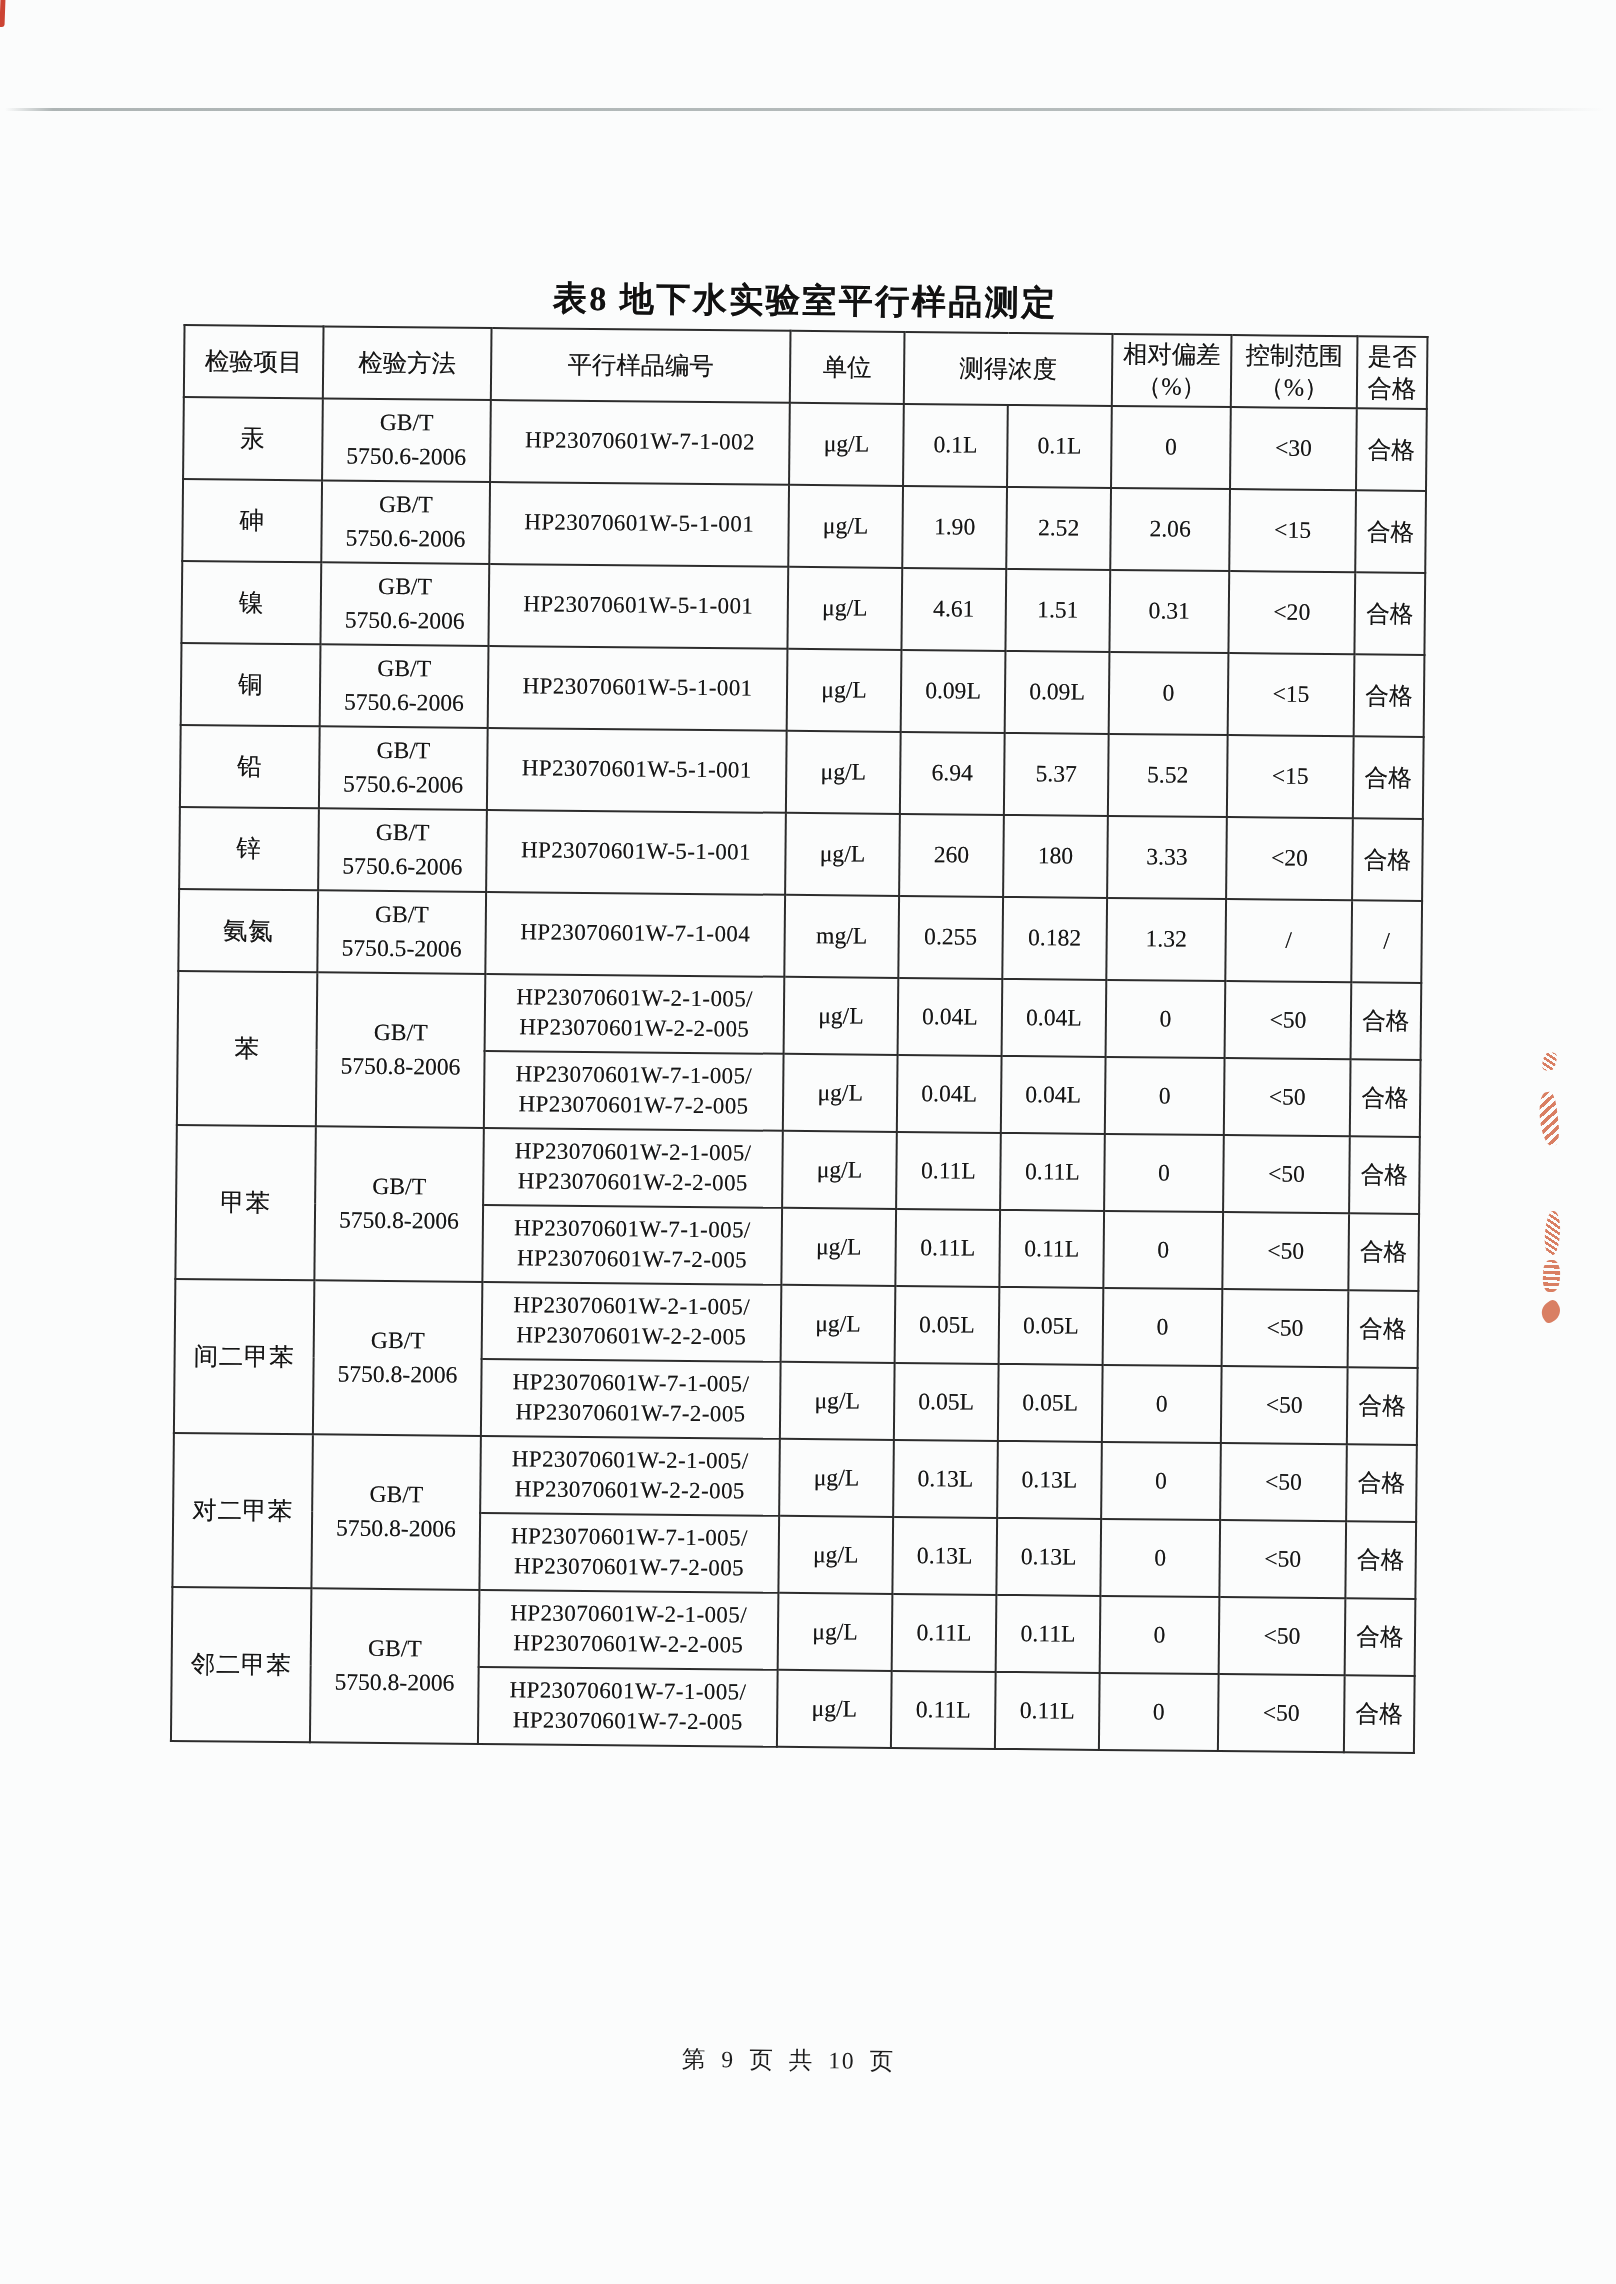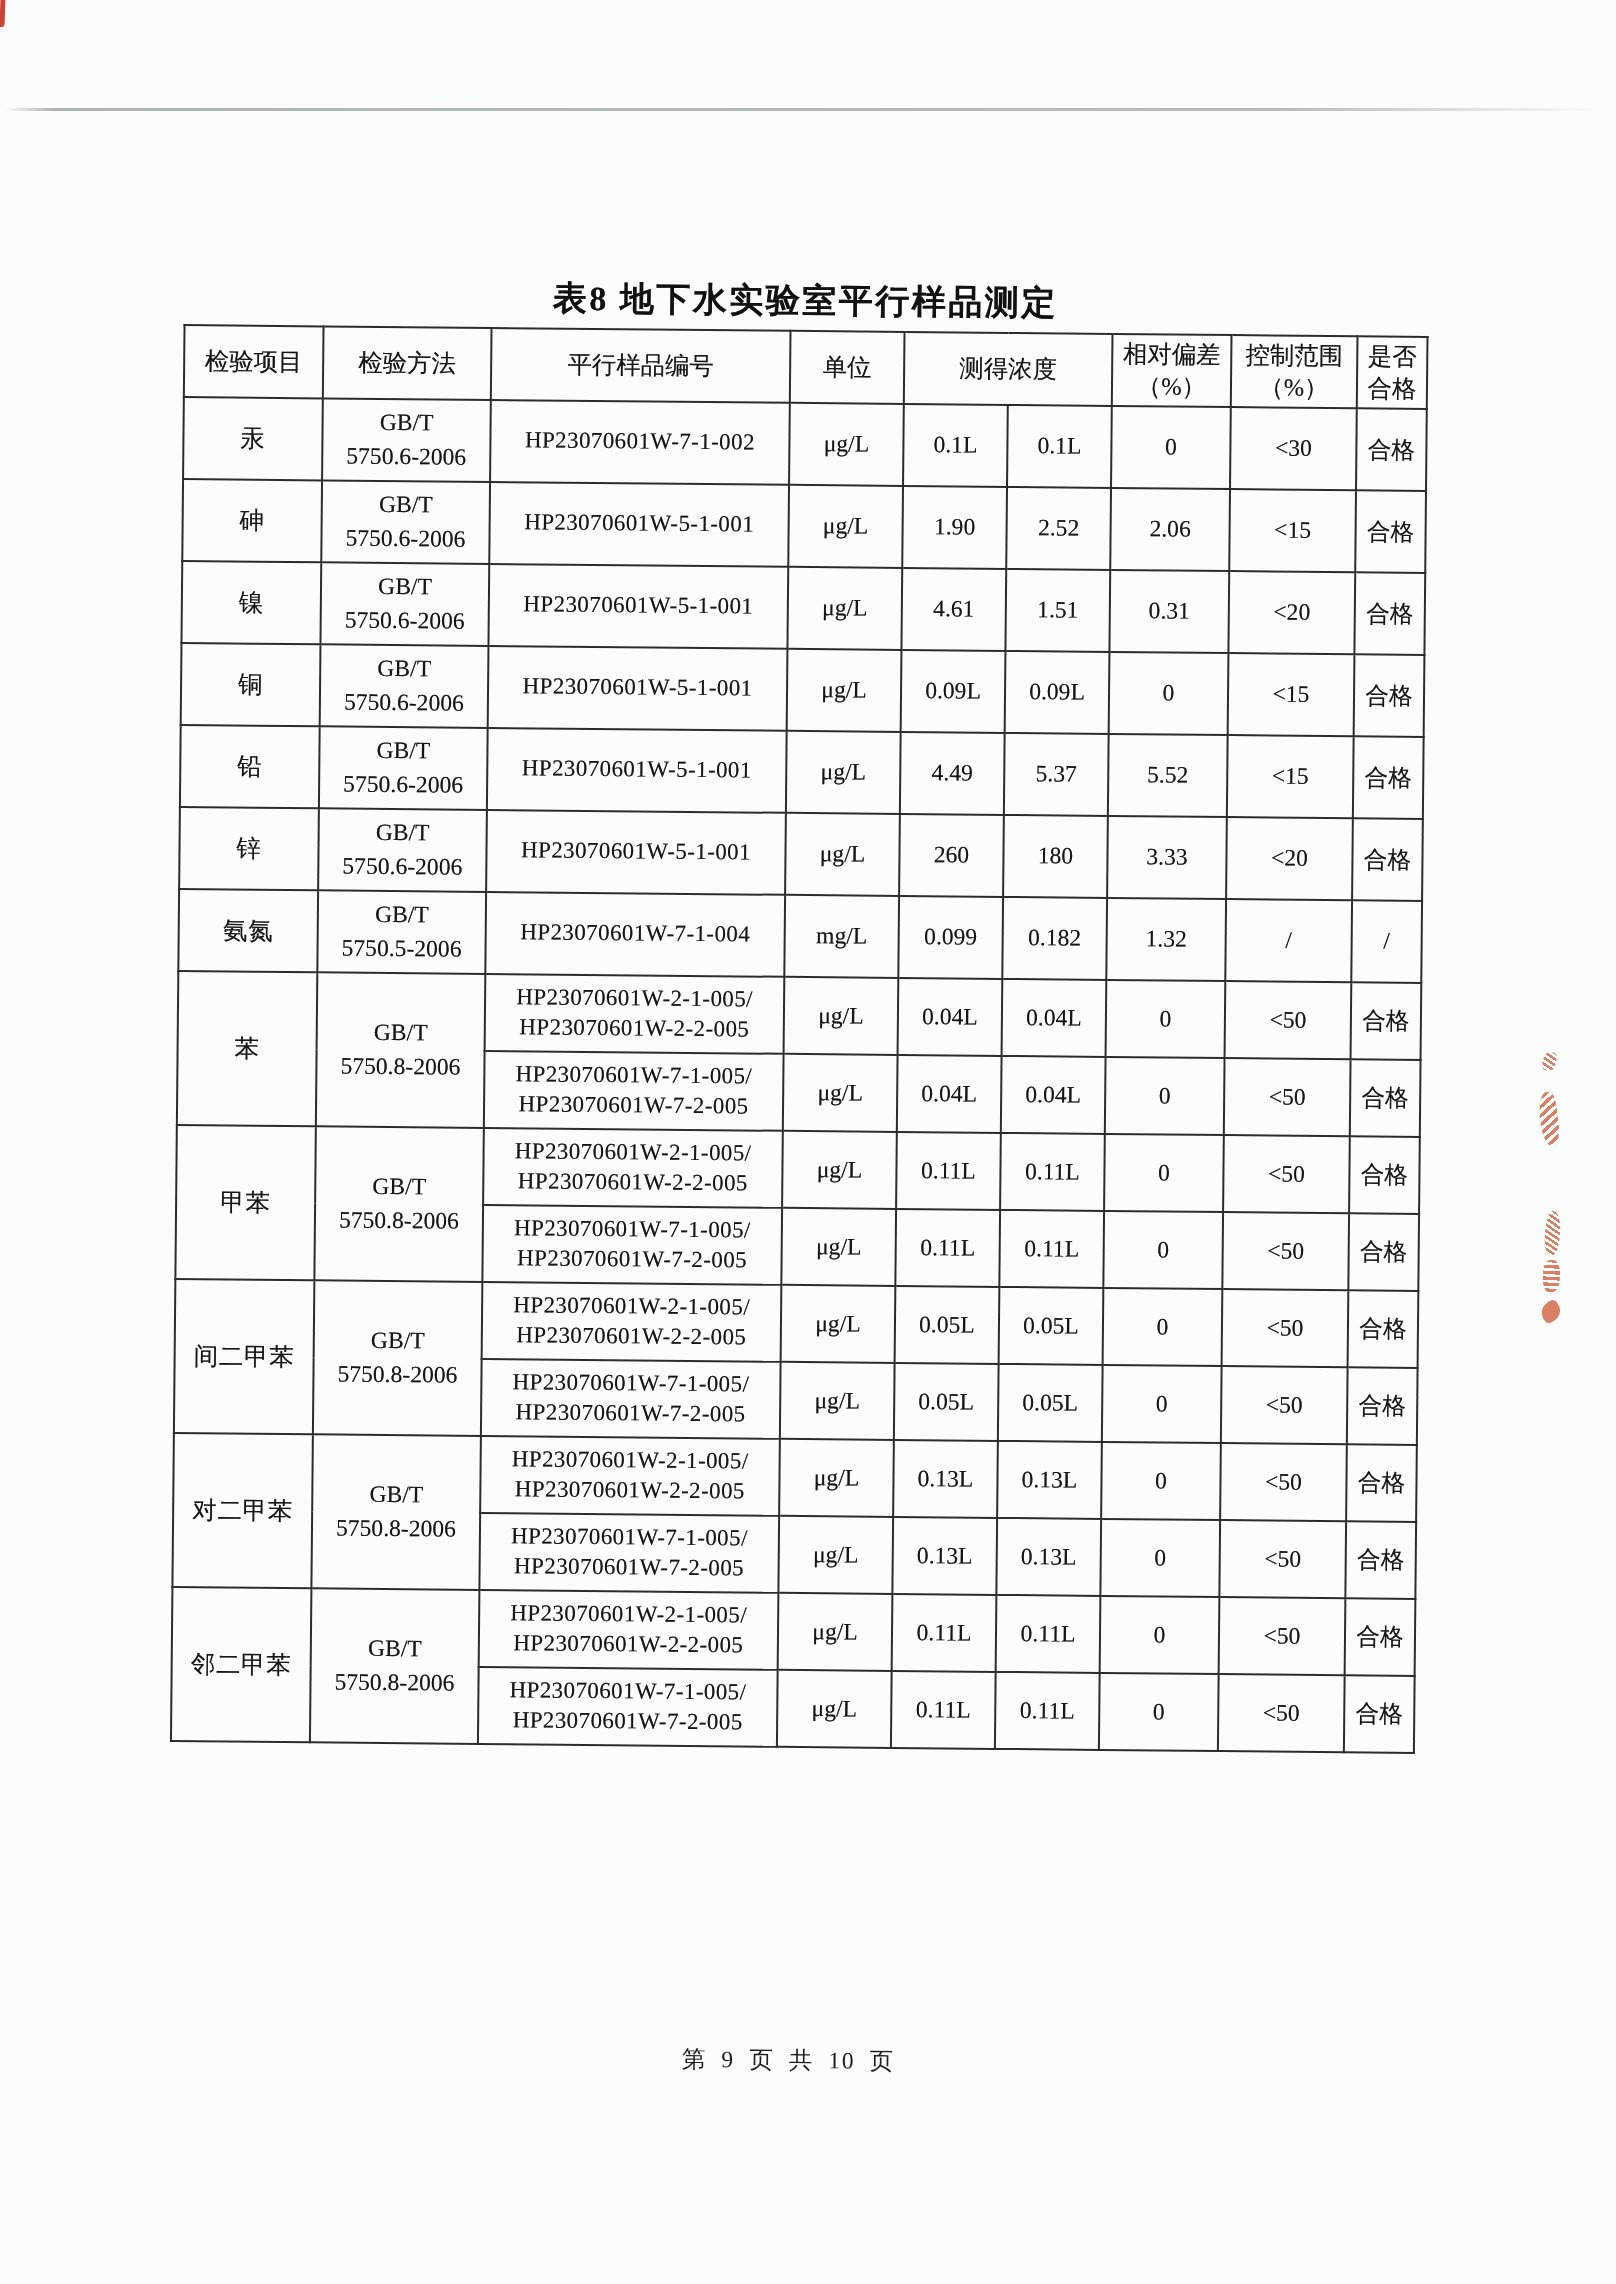--- a/index.html
+++ b/index.html
@@ -205,21 +205,21 @@
           <td class="cell-num">0</td>
           <td class="cell-num">&lt;15</td>
           <td class="cell-num">合格</td>
         </tr>
         <tr class="single">
           <th class="cell-item">铅</th>
           <td class="cell-method">GB/T
 5750.6-2006</td>
           <td class="cell-sample">HP23070601W-5-1-001</td>
           <td class="cell-num">μg/L</td>
-          <td class="cell-num">4.49</td>
+          <td class="cell-num">6.94</td>
           <td class="cell-num">5.37</td>
           <td class="cell-num">5.52</td>
           <td class="cell-num">&lt;15</td>
           <td class="cell-num">合格</td>
         </tr>
         <tr class="single">
           <th class="cell-item">锌</th>
           <td class="cell-method">GB/T
 5750.6-2006</td>
           <td class="cell-sample">HP23070601W-5-1-001</td>
@@ -229,21 +229,21 @@
           <td class="cell-num">3.33</td>
           <td class="cell-num">&lt;20</td>
           <td class="cell-num">合格</td>
         </tr>
         <tr class="single">
           <th class="cell-item">氨氮</th>
           <td class="cell-method">GB/T
 5750.5-2006</td>
           <td class="cell-sample">HP23070601W-7-1-004</td>
           <td class="cell-num">mg/L</td>
-          <td class="cell-num">0.099</td>
+          <td class="cell-num">0.255</td>
           <td class="cell-num">0.182</td>
           <td class="cell-num">1.32</td>
           <td class="cell-num">/</td>
           <td class="cell-num">/</td>
         </tr>
         <tr class="sub">
           <th class="cell-item" rowspan="2">苯</th>
           <td class="cell-method" rowspan="2">GB/T
 5750.8-2006</td>
           <td class="cell-sample">HP23070601W-2-1-005/

